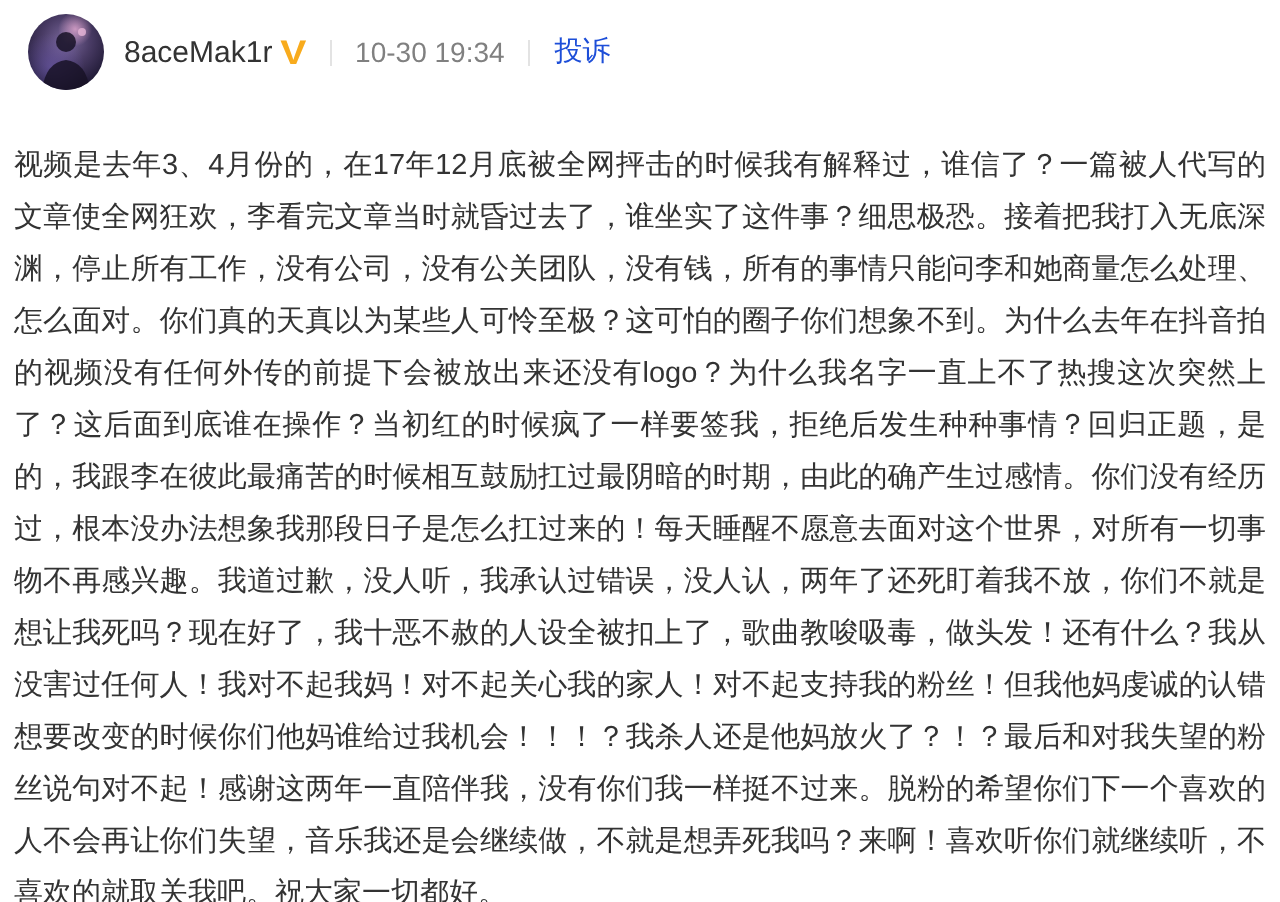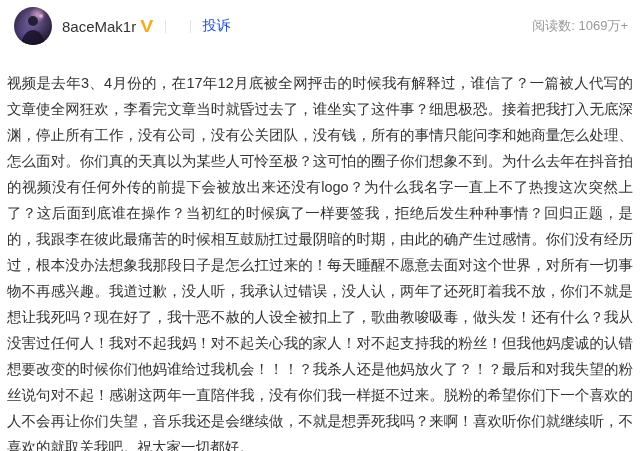--- a/index.html
+++ b/index.html
@@ -81,23 +81,23 @@
         <circle cx="27" cy="9" r="2" fill="#e7b7d8" opacity="0.8"></circle>
       </svg>
     </div>
 
     <span class="username" style="color: rgb(51, 51, 51);">8aceMak1r</span>
 
     <span class="vbadge" style="color: rgb(248, 171, 29);">V</span>
 
     <span class="divider"></span>
 
+    <span class="timestamp" style="color: rgb(128, 128, 128);">10-30 19:34</span>
 
     <span class="divider"></span>
 
     <span class="report" style="color: #1d4ed8;">投诉</span>
 
-    <span class="read-count" style="color: rgb(153, 153, 153);">阅读数: 1069万+</span>
   </div>
 
   <div class="content" style="color: rgb(51, 51, 51);">视频是去年3、4月份的，在17年12月底被全网抨击的时候我有解释过，谁信了？一篇被人代写的文章使全网狂欢，李看完文章当时就昏过去了，谁坐实了这件事？细思极恐。接着把我打入无底深渊，停止所有工作，没有公司，没有公关团队，没有钱，所有的事情只能问李和她商量怎么处理、怎么面对。你们真的天真以为某些人可怜至极？这可怕的圈子你们想象不到。为什么去年在抖音拍的视频没有任何外传的前提下会被放出来还没有logo？为什么我名字一直上不了热搜这次突然上了？这后面到底谁在操作？当初红的时候疯了一样要签我，拒绝后发生种种事情？回归正题，是的，我跟李在彼此最痛苦的时候相互鼓励扛过最阴暗的时期，由此的确产生过感情。你们没有经历过，根本没办法想象我那段日子是怎么扛过来的！每天睡醒不愿意去面对这个世界，对所有一切事物不再感兴趣。我道过歉，没人听，我承认过错误，没人认，两年了还死盯着我不放，你们不就是想让我死吗？现在好了，我十恶不赦的人设全被扣上了，歌曲教唆吸毒，做头发！还有什么？我从没害过任何人！我对不起我妈！对不起关心我的家人！对不起支持我的粉丝！但我他妈虔诚的认错想要改变的时候你们他妈谁给过我机会！！！？我杀人还是他妈放火了？！？最后和对我失望的粉丝说句对不起！感谢这两年一直陪伴我，没有你们我一样挺不过来。脱粉的希望你们下一个喜欢的人不会再让你们失望，音乐我还是会继续做，不就是想弄死我吗？来啊！喜欢听你们就继续听，不喜欢的就取关我吧。祝大家一切都好。</div>
 
 </div>
 
 </body></html>

